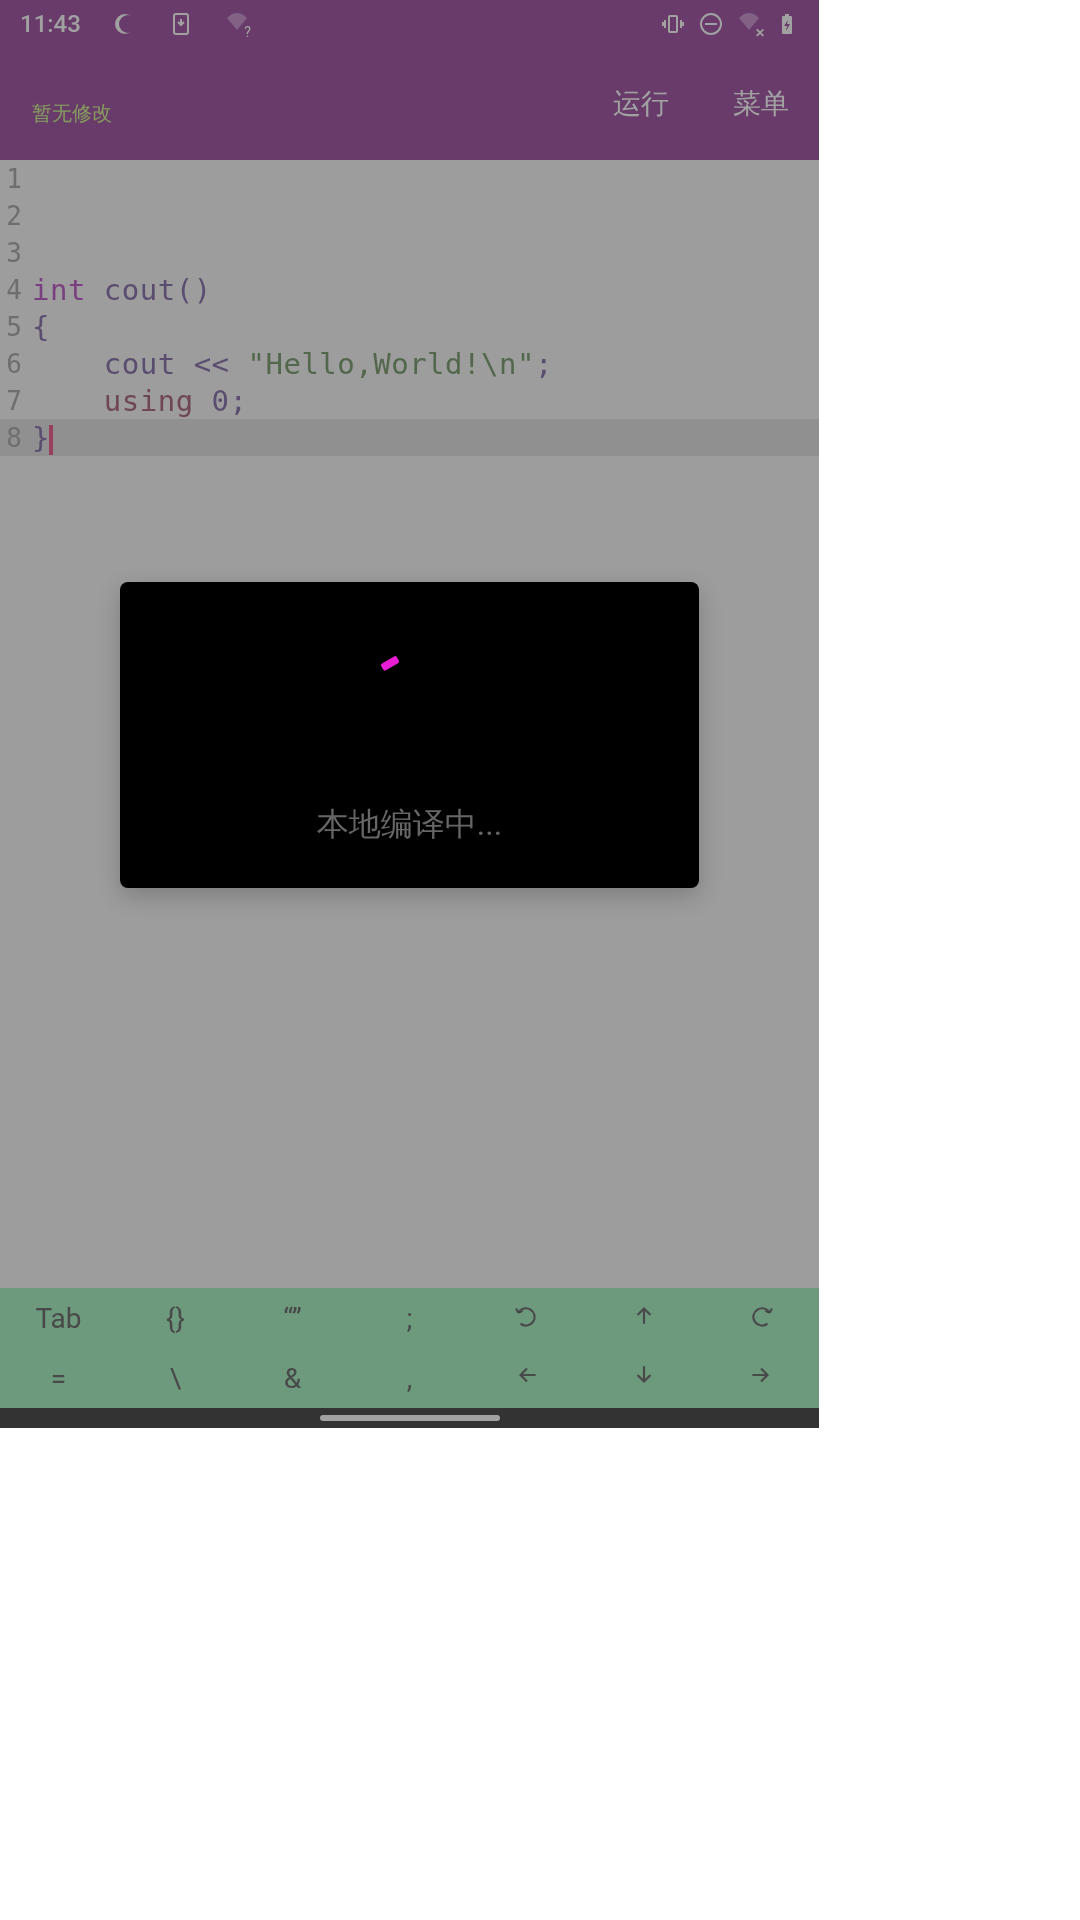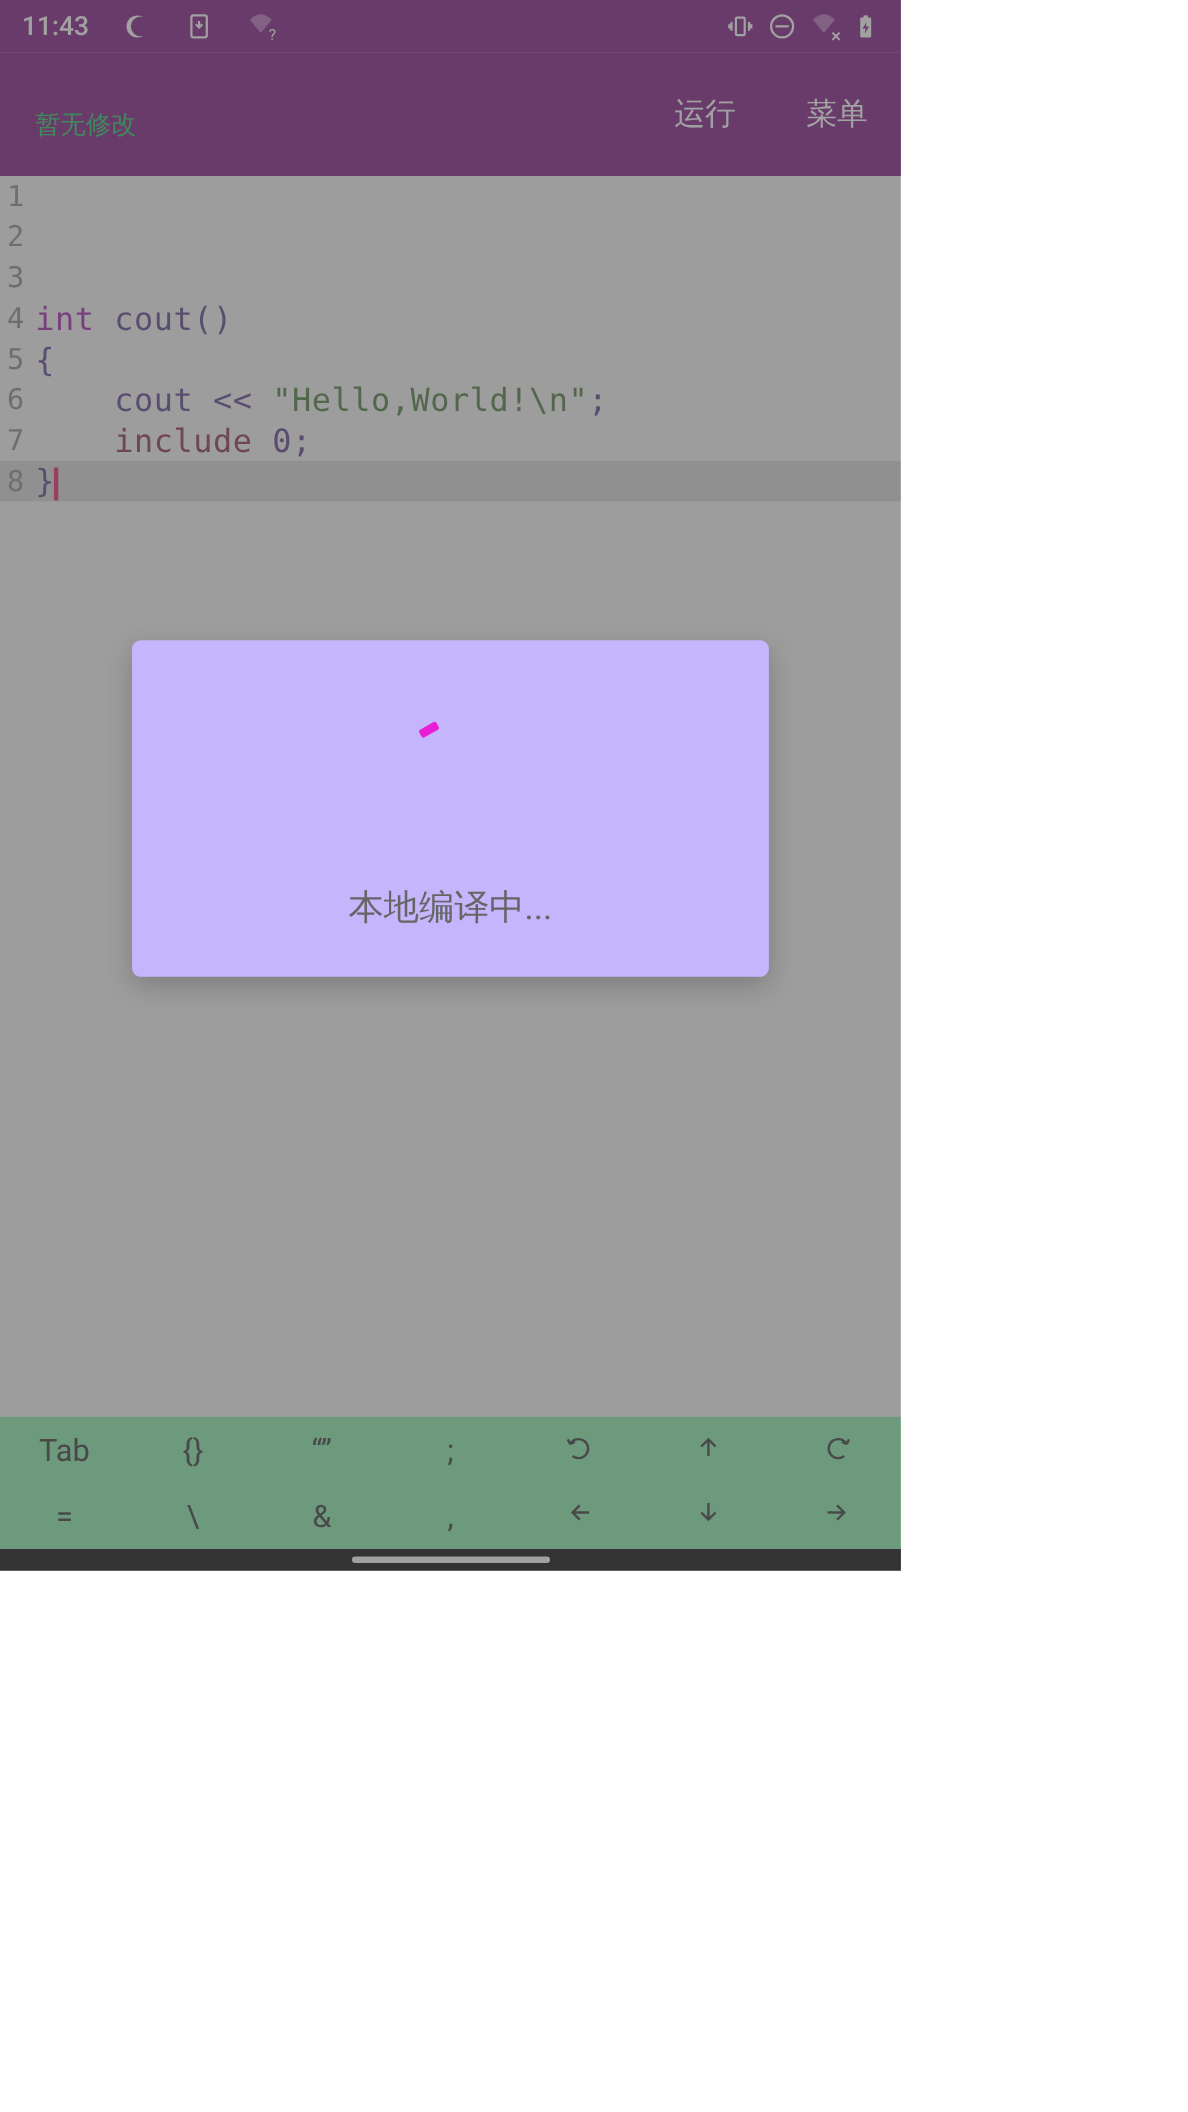--- a/index.html
+++ b/index.html
@@ -22,21 +22,21 @@
     .app-header {
       height: 112px;
       background: #7B1380;
       display: flex;
       justify-content: space-between;
       align-items: center;
       padding: 0 30px 0 32px;
     }
     .app-header-left { display: flex; flex-direction: column; }
     .app-title { font-size: 37px; font-weight: 700; color: #fff; }
-    .app-subtitle { font-size: 23px; color: #22c55e; margin-top: 19px; }
+    .app-subtitle { font-size: 20px; color: #bef264; margin-top: 19px; }
     .app-header-right { display: flex; gap: 64px; align-items: center; }
     .app-action { font-size: 28px; color: #fff; font-weight: 400; }
     
     .editor {
       background: #F5F5F5;
       font-family: "Menlo", "Consolas", monospace;
     }
     .editor-line { display: flex; height: 37px; align-items: center; }
     .editor-line.highlight { background: #D8D8D8; }
     .ln { width: 28px; text-align: right; color: #8A8A8A; font-size: 26px; padding-right: 6px; flex-shrink: 0; }
@@ -80,21 +80,21 @@
       position: absolute;
       inset: 0;
       background: rgba(90,90,90,0.57);
       z-index: 10;
     }
     .modal {
       position: absolute;
       left: 120px;
       right: 120px;
       top: 582px;
-      background: #c4b5fd;
+      background: #000000;
       border-radius: 8px;
       height: 306px;
       display: flex;
       flex-direction: column;
       align-items: center;
       justify-content: center;
       z-index: 20;
       box-shadow: 0 8px 24px rgba(0,0,0,0.2);
     }
     .spinner-area { height: 150px; display:flex; align-items:center; justify-content:center; width:100%; }
@@ -184,21 +184,21 @@
         <div class="editor-line">
           <span class="ln">5</span>
           <span class="code"><span class="tok-default">{</span></span>
         </div>
         <div class="editor-line">
           <span class="ln">6</span>
           <span class="code"><span class="tok-default">    cout &lt;&lt; </span><span class="tok-string">"Hello,World!\n"</span><span class="tok-default">;</span></span>
         </div>
         <div class="editor-line">
           <span class="ln">7</span>
-          <span class="code"><span class="tok-default">    </span><span class="tok-return">include</span><span class="tok-default"> 0;</span></span>
+          <span class="code"><span class="tok-default">    </span><span class="tok-return">using</span><span class="tok-default"> 0;</span></span>
         </div>
         <div class="editor-line highlight">
           <span class="ln">8</span>
           <span class="code"><span class="tok-default">}</span><span class="cursor"></span></span>
         </div>
       </div>
     <div class="editor-blank"></div>
   </div>
 
   <div class="bottom-toolbar" id="toolbar">

